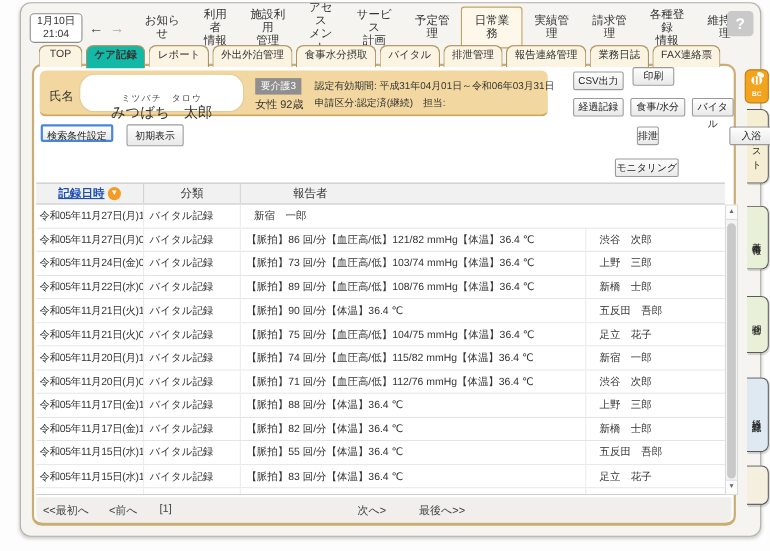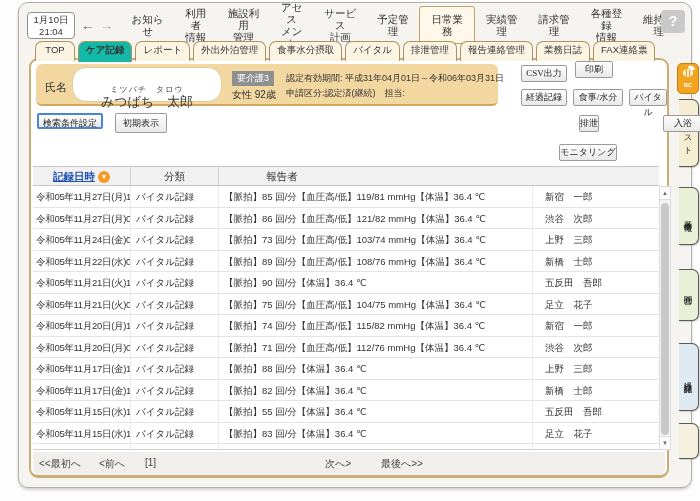--- a/index.html
+++ b/index.html
@@ -51,21 +51,21 @@
   .kanjiname { display:block; font-size:13px; line-height:1.1; }
   .carebadge { position:absolute; left:196px; top:7px; background:#8f8f8f; color:#fff;
     font-size:9px; padding:1px 5px; }
   .sexage { position:absolute; left:196px; top:24px; font-size:10px; }
   .certline { position:absolute; left:250px; top:8px; font-size:9px; white-space:nowrap; }
   .appline { position:absolute; left:250px; top:23px; font-size:9px; white-space:nowrap; }
 
   
   .btn { position:absolute; height:17px; background:linear-gradient(#fefefe,#e9e9e9);
     border:1px solid #9a9a9a; border-radius:2px; font-size:9px; text-align:center;
-    line-height:15px; color:#222; cursor:default;font-family:Liberation Serif, serif; }
+    line-height:15px; color:#222; cursor:default; }
   .b-csv  { left:490px; top:5px;  width:46px; }
   .b-prt  { left:544px; top:1px;  width:38px; }
   .b-prog { left:490px; top:29px; width:46px; }
   .b-meal { left:542px; top:29px; width:50px; }
   .b-vit  { left:598px; top:29px; width:38px; }
   .b-exc  { left:548px; top:55px; width:20px; }
   .b-bath { left:632px; top:55px; width:40px; }
   .b-mon  { left:528px; top:84px; width:58px; }
   .b-search { left:6px;  top:53px; width:66px; height:16px; line-height:16px;
     border:2px solid #4a86d8; }
@@ -203,21 +203,20 @@
           <div class="th c-date">
             <span class="sortlink">記録日時</span><span class="sorticon">▼</span>
           </div>
           <div class="th c-cat">分類</div>
           <div class="th c-rep">報告者</div>
         </div>
         <div class="tbody">
             <div class="trow">
               <div class="td c-date">令和05年11月27日(月)14:43</div>
               <div class="td c-cat">バイタル記録</div>
-              <div class="td c-content">【脈拍】85 回/分【血圧高/低】119/81 mmHg【体温】36.4 ℃</div>
               <div class="td c-rep">新宿　一郎</div>
             </div>
             <div class="trow">
               <div class="td c-date">令和05年11月27日(月)09:36</div>
               <div class="td c-cat">バイタル記録</div>
               <div class="td c-content">【脈拍】86 回/分【血圧高/低】121/82 mmHg【体温】36.4 ℃</div>
               <div class="td c-rep">渋谷　次郎</div>
             </div>
             <div class="trow">
               <div class="td c-date">令和05年11月24日(金)09:57</div>

